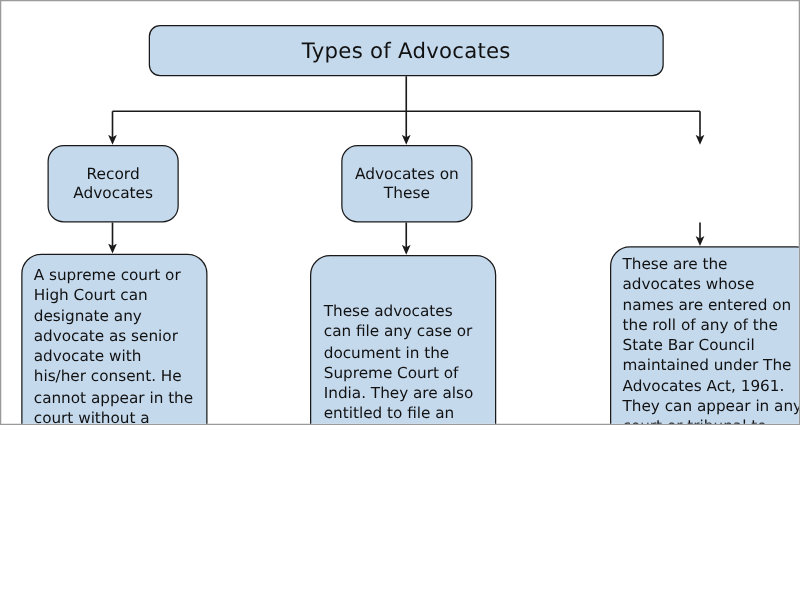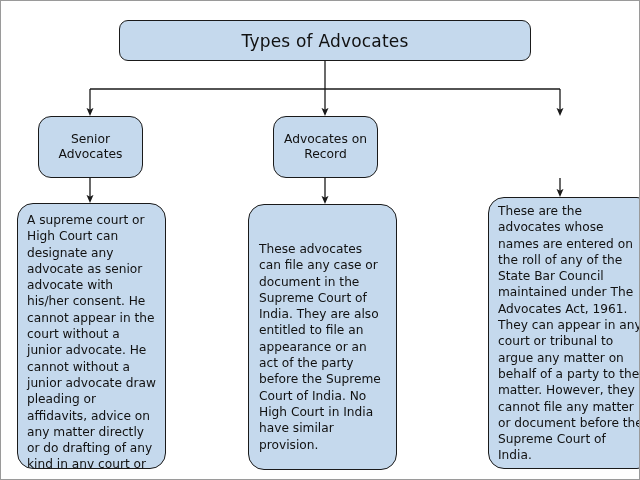--- a/index.html
+++ b/index.html
@@ -13,21 +13,21 @@
     position: relative;
     overflow: hidden;
     font-family: "DejaVu Sans", sans-serif;
     color: #111111;
   }
 
   #canvas {
     position: absolute;
     left: 0; top: 0;
     width: 640px;
-    height: 480px;
+    height: 340px;
     border: 1px solid #9a9a9a;
     box-sizing: border-box;
     background: #ffffff;
     overflow: hidden;
   }
 
   #connectors {
     position: absolute;
     left: 0; top: 0;
     width: 640px;
@@ -137,27 +137,27 @@
       <path d="M324,177 L324,199" marker-end="url(#arrowhead)"></path>
       <path d="M559,177 L559,192" marker-end="url(#arrowhead)"></path>
     </g>
   </svg>
 
   <div class="node node-title">
     <span class="label">Types of Advocates</span>
   </div>
 
   <div class="node node-cat cat-left">
-    <span class="label">Senior
+    <span class="label">Record
 Advocates</span>
   </div>
 
   <div class="node node-cat cat-middle">
     <span class="label">Advocates
-on Record</span>
+on These</span>
   </div>
 
 
   <div class="node node-detail detail-left">
     <span class="label">A supreme court or High Court can designate any advocate as senior advocate with his/her consent. He cannot appear in the court without a junior advocate. He cannot without a junior advocate draw pleading or affidavits, advice on any matter directly or do drafting of any kind in any court or tribunal in India.</span>
   </div>
 
   <div class="node node-detail detail-middle">
     <span class="label">These advocates can file any case or document in the Supreme Court of India. They are also entitled to file an appearance or an act of the party before the Supreme Court of India. No High Court in India have similar provision.</span>
   </div>

